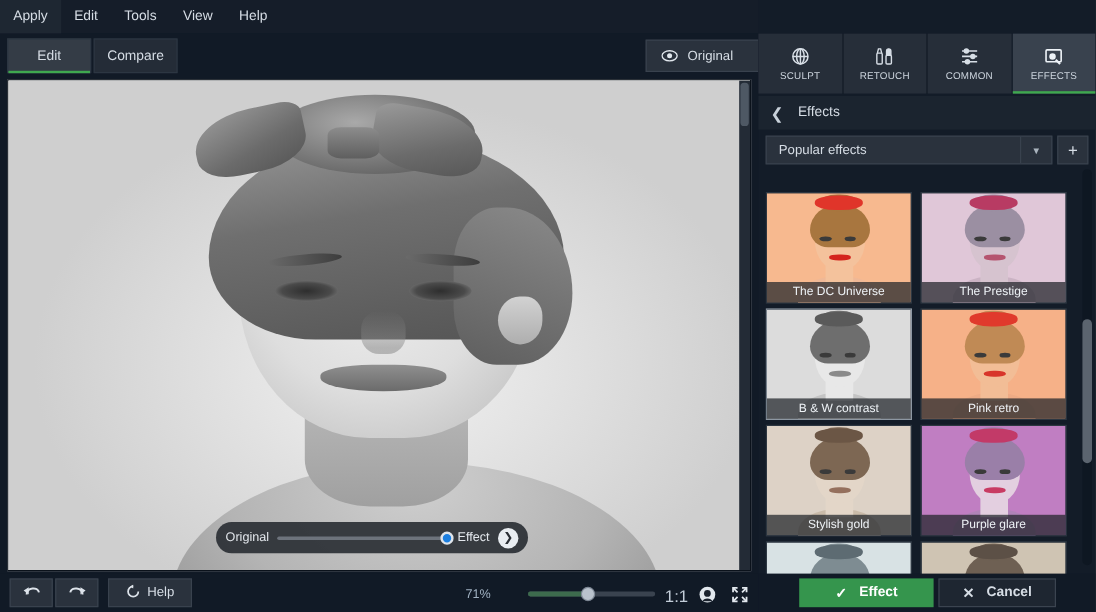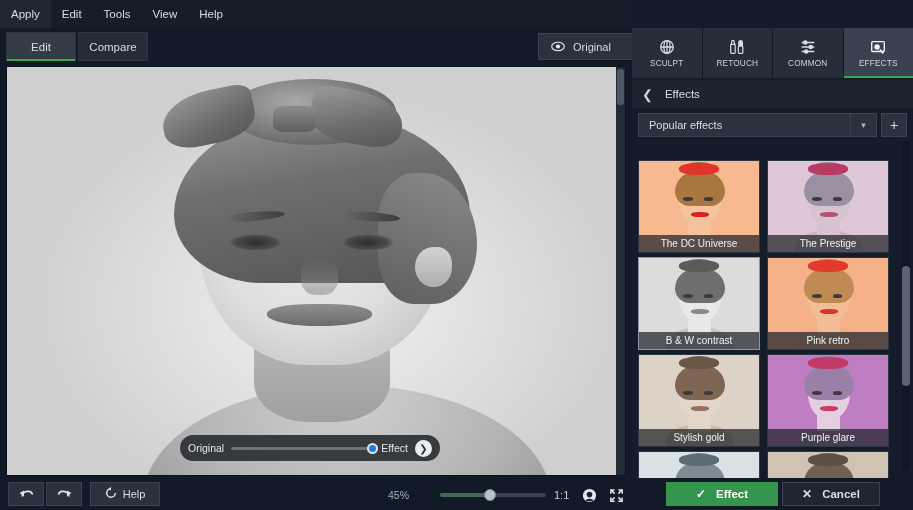--- a/index.html
+++ b/index.html
@@ -213,21 +213,21 @@
     position: absolute; left: 0; top: 0; height: 4px; width: 47%;
     background: #3d6b4d; border-radius: 2px;
   }
   .zoom-handle {
     position: absolute; left: 47%; top: -4px; margin-left: -6px;
     width: 12px; height: 12px; border-radius: 50%;
     background: #b9c2cc; border: 1px solid #7d8794;
   }
   .ratio {
     position: absolute; left: 554px; top: 11px;
-    font-size: 11px; color: #c3cdd8;
+    font-size: 14px; color: #c3cdd8;
   }
   .small-ic {
     position: absolute; top: 8px; width: 18px; height: 18px;
     display: flex; align-items: center; justify-content: center; cursor: pointer;
   }
   .fit-face { left: 580px; }
   .fit-screen { left: 607px; }
 
   
   .rpanel {
@@ -433,21 +433,21 @@
     <div class="reset-b">
       <span>
         <svg viewBox="0 0 14 14" width="12" height="12">
           <path d="M12 7 A5 5 0 1 1 7 2" fill="none" stroke="#dde3ea" stroke-width="1.7"></path>
           <path d="M7 0 L7 4 L4 2 Z" fill="#dde3ea"></path>
         </svg>
       </span>
       <span>Help</span>
     </div>
 
-    <div class="zoom-pct">45%</div>
+    <div class="zoom-pct">71%</div>
     <div class="zoom-track">
       <div class="zoom-fill"></div>
       <div class="zoom-handle"></div>
     </div>
     <div class="ratio">1:1</div>
     <div class="small-ic fit-face">
       <svg viewBox="0 0 16 16" width="15" height="15">
         <circle cx="8" cy="8" r="7" fill="#e2e8ee"></circle>
         <path d="M8 4 a3 3 0 0 1 0 6 a3 3 0 0 1 0 -6z" fill="#1a222d"></path>
         <path d="M3.5 14 C4.5 10.5, 11.5 10.5, 12.5 14 Z" fill="#1a222d"></path>

